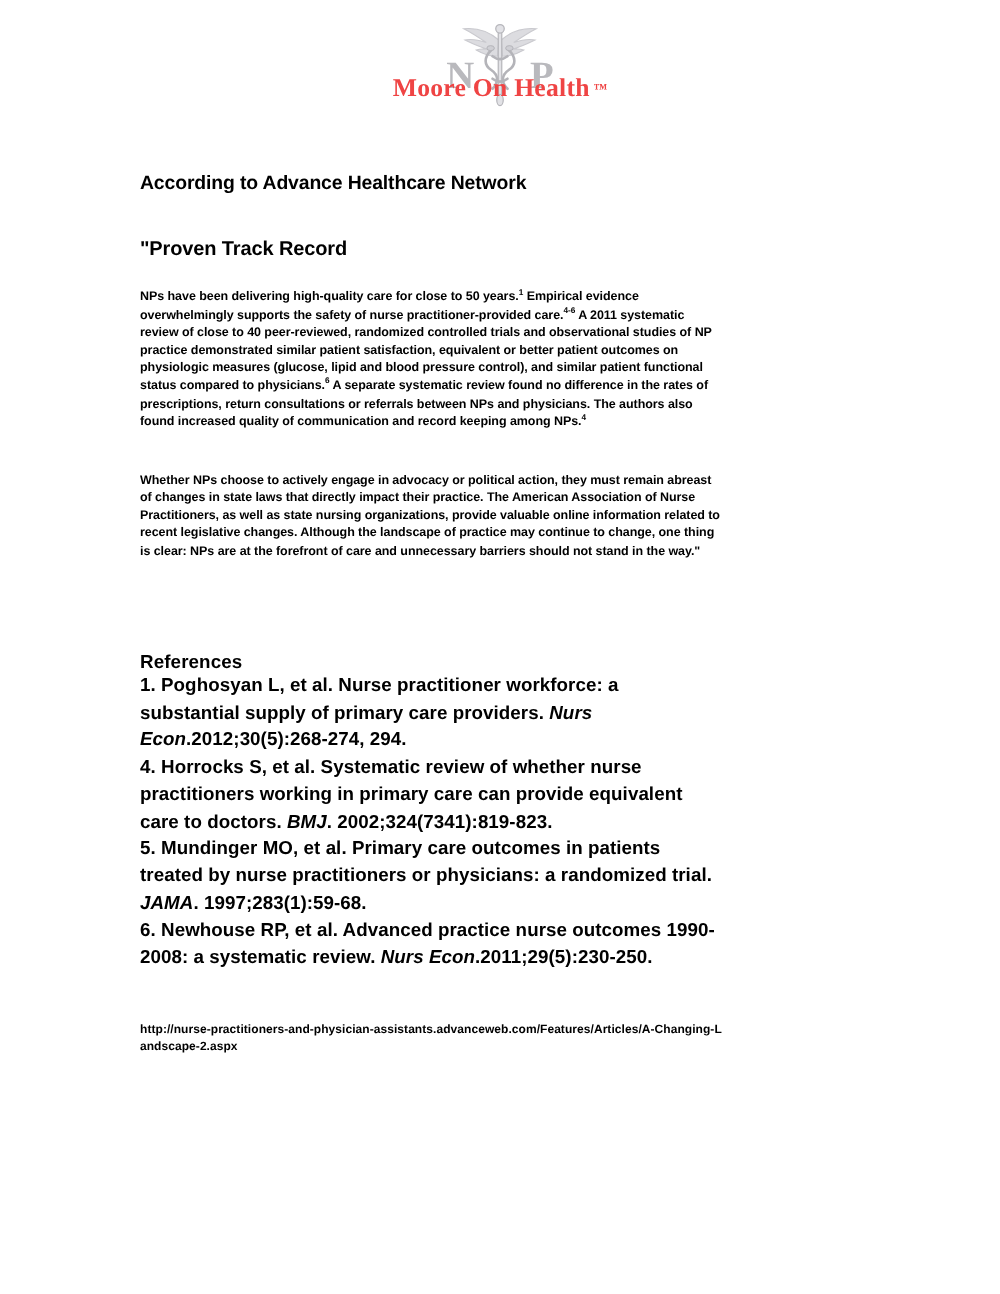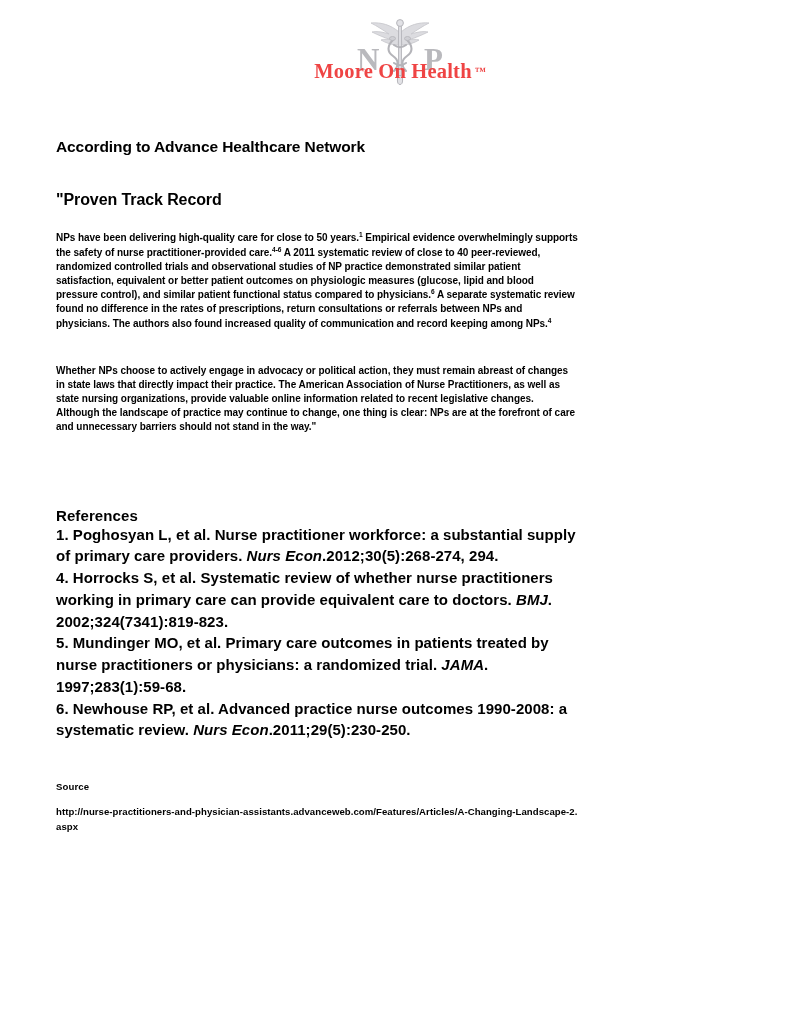--- a/index.html
+++ b/index.html
@@ -72,21 +72,21 @@
   }
   .brand-tm {
     font-size: 11px;
     vertical-align: 3px;
     margin-left: 3px;
     letter-spacing: 0;
   }
 
   
   .page {
-    padding: 0 118px 0 56px;
+    padding: 0 118px 0 112px;
     box-sizing: border-box;
     width: 696px;
   }
   .spacer-top { height: 42px; }
 
   .heading-block {
     font-size: 15.5px;
     font-weight: bold;
     line-height: 1.38;
     letter-spacing: -0.1px;
@@ -212,16 +212,15 @@
     <div class="ref-item"><span>1. Poghosyan L, et al. Nurse practitioner workforce: a substantial supply of primary care providers. </span><em>Nurs Econ</em><span>.2012;30(5):268-274, 294.</span></div>
 
     <div class="ref-item"><span>4. Horrocks S, et al. Systematic review of whether nurse practitioners working in primary care can provide equivalent care to doctors. </span><em>BMJ</em><span>. 2002;324(7341):819-823.</span></div>
 
     <div class="ref-item"><span>5. Mundinger MO, et al. Primary care outcomes in patients treated by nurse practitioners or physicians: a randomized trial. </span><em>JAMA</em><span>. 1997;283(1):59-68.</span></div>
 
     <div class="ref-item"><span>6. Newhouse RP, et al. Advanced practice nurse outcomes 1990-2008: a systematic review. </span><em>Nurs Econ</em><span>.2011;29(5):230-250.</span></div>
   </div>
 
   <div class="source-wrap">
-    <div class="source-title">Source</div>
     <div class="source-url">http://nurse-practitioners-and-physician-assistants.advanceweb.com/Features/Articles/A-Changing-Landscape-2.aspx</div>
   </div>
 </div>
 
 </body></html>

